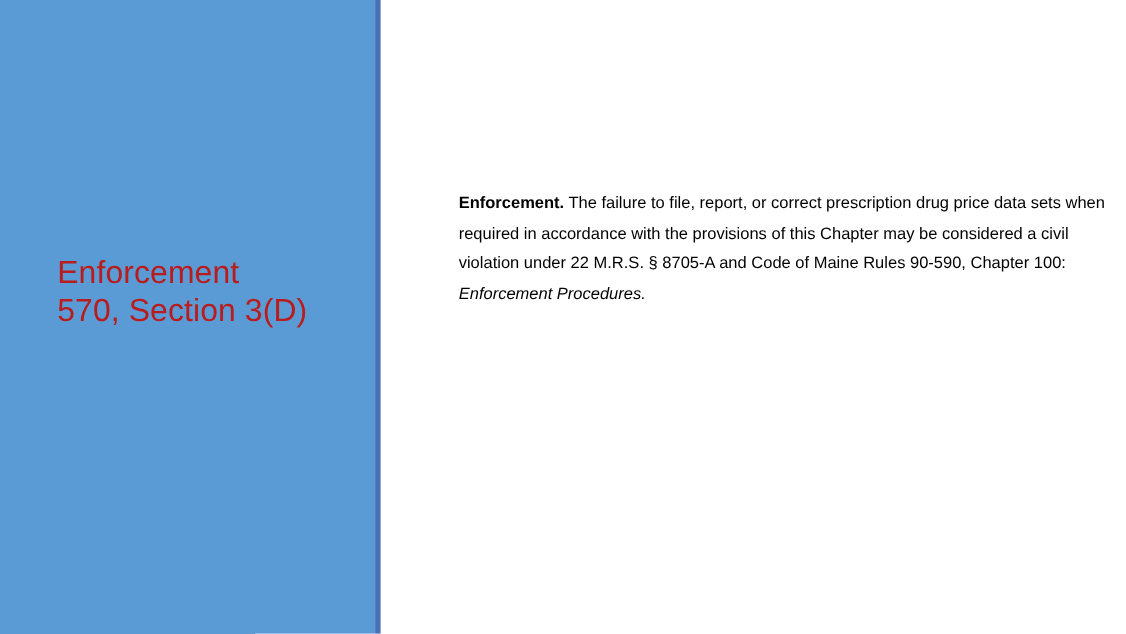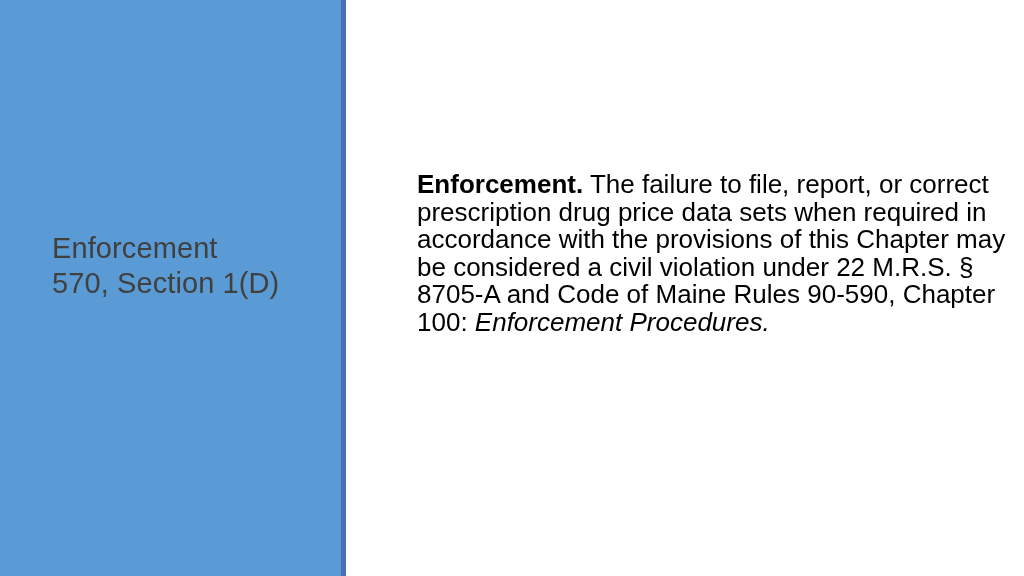--- a/index.html
+++ b/index.html
@@ -47,36 +47,36 @@
     left: 52px;
     top: 231px;
     width: 272px;
   }
 
   .title-line {
     font-family: "Liberation Sans", sans-serif;
     font-size: 29px;
     line-height: 35px;
     font-weight: 300;
-    color: #404040;
+    color: #b91c1c;
     letter-spacing: 0.1px;
     white-space: nowrap;
   }
 
   
   .body-block {
     position: absolute;
     left: 417px;
     top: 171px;
     width: 592px;
   }
 
   .body-paragraph {
     font-family: "Liberation Sans", sans-serif;
-    font-size: 26px;
+    font-size: 15px;
     line-height: 27.5px;
     color: #000000;
     text-align: left;
     margin: 0;
   }
 
   .lead-in {
     font-weight: bold;
   }
 
@@ -87,20 +87,20 @@
 </head>
 <body>
 
 <div class="slide">
 
   <div class="side-panel"></div>
   <div class="side-panel-stripe"></div>
 
   <div class="title-block">
     <div class="title-line">Enforcement</div>
-    <div class="title-line">570, Section 1(D)</div>
+    <div class="title-line">570, Section 3(D)</div>
   </div>
 
   <div class="body-block">
     <p class="body-paragraph"><span class="lead-in">Enforcement.</span><span> The failure to file, report, or correct prescription drug price data sets when required in accordance with the provisions of this Chapter may be considered a civil violation under 22 M.R.S. § 8705-A and Code of Maine Rules 90-590, Chapter 100: </span><span class="cite-italic">Enforcement Procedures.</span></p>
   </div>
 
 </div>
 
 </body></html>

